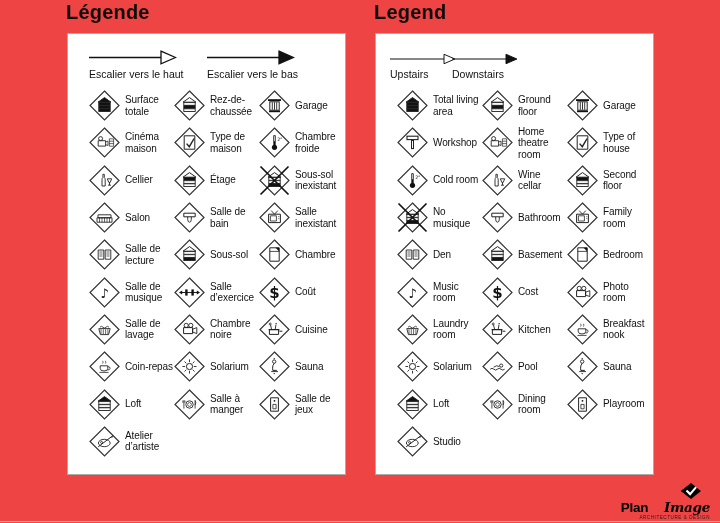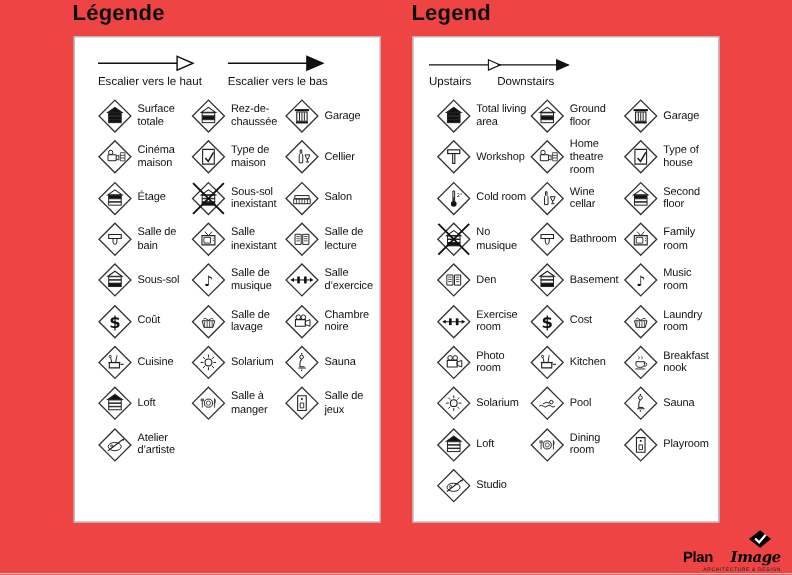--- a/index.html
+++ b/index.html
@@ -117,20 +117,32 @@
               <path d="M11.2,9.8 h10.6 v13.4 h-10.6 z" fill="none" stroke="#222" stroke-width="1"></path>
               <path d="M13.6,17.6 l2.7,3.1 l4.8,-8.2" fill="none" stroke="#222" stroke-width="1.4"></path>
             </svg>
           </span>
     <span class="lbl">Type de maison</span>
   </div>
         <div class="cell">
     <span class="dicon">
             <svg viewBox="0 0 33 33">
               <polygon points="16.5,2 31,16.5 16.5,31 2,16.5" fill="#fff" stroke="#333" stroke-width="1.2"></polygon>
+              <path d="M15.7,9.6 v9.4 M17.3,9.6 v9.4 M15.7,9.6 h1.6" fill="none" stroke="#222" stroke-width="0.9"></path>
+              <circle cx="16.5" cy="21.3" r="2.6" fill="#111"></circle>
+              <rect x="16" y="15.2" width="1" height="4.8" fill="#111"></rect>
+              <text x="19.2" y="15.4" font-size="4.6" font-family="DejaVu Sans,sans-serif" fill="#111">2°</text>
+            </svg>
+          </span>
+    <span class="lbl">Chambre froide</span>
+  </div>
+        <div class="cell">
+    <span class="dicon">
+            <svg viewBox="0 0 33 33">
+              <polygon points="16.5,2 31,16.5 16.5,31 2,16.5" fill="#fff" stroke="#333" stroke-width="1.2"></polygon>
               <path d="M14,22 v-6.2 q0,-1.6 0.9,-2.1 v-3.4 h1.4 v3.4 q0.9,0.5 0.9,2.1 v6.2 z" fill="none" stroke="#222" stroke-width="0.9"></path>
               <path d="M19.3,14.8 h4.4 l-1.5,3.6 h-1.4 z M21.5,18.4 v2.6 M20,21.2 h3" fill="none" stroke="#222" stroke-width="0.9"></path>
             </svg>
           </span>
     <span class="lbl">Cellier</span>
   </div>
         <div class="cell">
     <span class="dicon">
             <svg viewBox="0 0 33 33">
               <polygon points="16.5,2 31,16.5 16.5,31 2,16.5" fill="#fff" stroke="#333" stroke-width="1.2"></polygon>
@@ -202,20 +214,31 @@
     <span class="dicon">
             <svg viewBox="0 0 33 33">
               <polygon points="16.5,2 31,16.5 16.5,31 2,16.5" fill="#fff" stroke="#333" stroke-width="1.2"></polygon>
               <path d="M10,13.2 L16.5,8.6 L23,13.2 Z" fill="#fff" stroke="#222" stroke-width="1"></path>
               <rect x="10.8" y="13.6" width="11.4" height="2.7" fill="#fff" stroke="#222" stroke-width="0.9"></rect>
               <rect x="10.8" y="16.7" width="11.4" height="2.7" fill="#fff" stroke="#222" stroke-width="0.9"></rect>
               <rect x="10.8" y="19.8" width="11.4" height="2.7" fill="#111" stroke="#222" stroke-width="0.9"></rect>
             </svg>
           </span>
     <span class="lbl">Sous-sol</span>
+  </div>
+        <div class="cell">
+    <span class="dicon">
+            <svg viewBox="0 0 33 33">
+              <polygon points="16.5,2 31,16.5 16.5,31 2,16.5" fill="#fff" stroke="#333" stroke-width="1.2"></polygon>
+              <path d="M11.8,9.8 h9.4 v13.4 h-9.4 z" fill="none" stroke="#222" stroke-width="1"></path>
+              <path d="M11.8,13.4 h9.4" fill="none" stroke="#222" stroke-width="0.8"></path>
+              <path d="M17.6,9.8 h3.6 v3.6 z" fill="#111"></path>
+            </svg>
+          </span>
+    <span class="lbl">Chambre</span>
   </div>
         <div class="cell">
     <span class="dicon">
             <svg viewBox="0 0 33 33">
               <polygon points="16.5,2 31,16.5 16.5,31 2,16.5" fill="#fff" stroke="#333" stroke-width="1.2"></polygon>
               <text x="16.5" y="21.6" font-size="13" font-family="DejaVu Sans,sans-serif" fill="#111" text-anchor="middle">♪</text>
             </svg>
           </span>
     <span class="lbl">Salle de musique</span>
   </div>
@@ -270,20 +293,32 @@
               <polygon points="16.5,2 31,16.5 16.5,31 2,16.5" fill="#fff" stroke="#333" stroke-width="1.2"></polygon>
               <path d="M11.4,16.6 h9.2 v4.8 h-9.2 z" fill="none" stroke="#222" stroke-width="1"></path>
               <path d="M10.6,16.6 h10.8" fill="none" stroke="#222" stroke-width="1.2"></path>
               <path d="M21.4,18.2 h3" fill="none" stroke="#222" stroke-width="1"></path>
               <path d="M13.6,16.4 l-1.1,-4.6 M17.2,16.4 l0.8,-4.8" fill="none" stroke="#222" stroke-width="0.9"></path>
               <circle cx="12.2" cy="11" r="1" fill="none" stroke="#222" stroke-width="0.8"></circle>
               <path d="M17.4,10.6 h1.6" fill="none" stroke="#222" stroke-width="0.8"></path>
             </svg>
           </span>
     <span class="lbl">Cuisine</span>
+  </div>
+        <div class="cell">
+    <span class="dicon">
+            <svg viewBox="0 0 33 33">
+              <polygon points="16.5,2 31,16.5 16.5,31 2,16.5" fill="#fff" stroke="#333" stroke-width="1.2"></polygon>
+              <path d="M12.2,15.8 h7.6 v2.6 q0,2.6 -3.8,2.6 q-3.8,0 -3.8,-2.6 z" fill="none" stroke="#222" stroke-width="0.9"></path>
+              <path d="M19.8,16.6 q2.6,0 2.2,2 q-0.3,1.7 -2.6,1.3" fill="none" stroke="#222" stroke-width="0.8"></path>
+              <path d="M14.6,13.6 q1,-1.4 0,-2.8 M17.4,13.6 q1,-1.4 0,-2.8" fill="none" stroke="#222" stroke-width="0.7"></path>
+              <path d="M11.4,22.4 h9.2" fill="none" stroke="#222" stroke-width="0.8"></path>
+            </svg>
+          </span>
+    <span class="lbl">Coin-repas</span>
   </div>
         <div class="cell">
     <span class="dicon">
             <svg viewBox="0 0 33 33">
               <polygon points="16.5,2 31,16.5 16.5,31 2,16.5" fill="#fff" stroke="#333" stroke-width="1.2"></polygon>
               <circle cx="16.5" cy="16.5" r="3.1" fill="none" stroke="#222" stroke-width="1"></circle>
               <path d="M16.5,9.4 v2.6 M16.5,20.9 v2.6 M9.4,16.5 h2.6 M20.9,16.5 h2.6 M11.5,11.5 l1.8,1.8 M19.7,19.7 l1.8,1.8 M21.5,11.5 l-1.8,1.8 M13.3,19.7 l-1.8,1.8" fill="none" stroke="#222" stroke-width="0.9"></path>
             </svg>
           </span>
     <span class="lbl">Solarium</span>
@@ -525,69 +560,67 @@
               <rect x="10.8" y="16.7" width="11.4" height="2.7" fill="#fff" stroke="#222" stroke-width="0.9"></rect>
               <rect x="10.8" y="19.8" width="11.4" height="2.7" fill="#111" stroke="#222" stroke-width="0.9"></rect>
             </svg>
           </span>
     <span class="lbl">Basement</span>
   </div>
         <div class="cell">
     <span class="dicon">
             <svg viewBox="0 0 33 33">
               <polygon points="16.5,2 31,16.5 16.5,31 2,16.5" fill="#fff" stroke="#333" stroke-width="1.2"></polygon>
+              <path d="M11.8,9.8 h9.4 v13.4 h-9.4 z" fill="none" stroke="#222" stroke-width="1"></path>
+              <path d="M11.8,13.4 h9.4" fill="none" stroke="#222" stroke-width="0.8"></path>
+              <path d="M17.6,9.8 h3.6 v3.6 z" fill="#111"></path>
+            </svg>
+          </span>
+    <span class="lbl">Bedroom</span>
+  </div>
+        <div class="cell">
+    <span class="dicon">
+            <svg viewBox="0 0 33 33">
+              <polygon points="16.5,2 31,16.5 16.5,31 2,16.5" fill="#fff" stroke="#333" stroke-width="1.2"></polygon>
               <text x="16.5" y="21.6" font-size="13" font-family="DejaVu Sans,sans-serif" fill="#111" text-anchor="middle">♪</text>
             </svg>
           </span>
     <span class="lbl">Music room</span>
   </div>
         <div class="cell">
     <span class="dicon">
             <svg viewBox="0 0 33 33">
               <polygon points="16.5,2 31,16.5 16.5,31 2,16.5" fill="#fff" stroke="#333" stroke-width="1.2"></polygon>
-              <path d="M8.5,16.5 h16" fill="none" stroke="#222" stroke-width="1"></path>
-              <rect x="12.2" y="13.4" width="2.4" height="6.2" fill="#111"></rect>
-              <rect x="18.4" y="13.4" width="2.4" height="6.2" fill="#111"></rect>
-              <path d="M9.2,14.6 l-3.2,1.9 l3.2,1.9 z" fill="#111"></path>
-              <path d="M23.8,14.6 l3.2,1.9 l-3.2,1.9 z" fill="#111"></path>
-            </svg>
-          </span>
-    <span class="lbl">Exercise room</span>
-  </div>
-        <div class="cell">
-    <span class="dicon">
-            <svg viewBox="0 0 33 33">
-              <polygon points="16.5,2 31,16.5 16.5,31 2,16.5" fill="#fff" stroke="#333" stroke-width="1.2"></polygon>
               <text x="16.5" y="22" font-size="15" font-weight="bold" font-family="DejaVu Sans,sans-serif" fill="#111" text-anchor="middle">$</text>
             </svg>
           </span>
     <span class="lbl">Cost</span>
-  </div>
-        <div class="cell">
-    <span class="dicon">
-            <svg viewBox="0 0 33 33">
-              <polygon points="16.5,2 31,16.5 16.5,31 2,16.5" fill="#fff" stroke="#333" stroke-width="1.2"></polygon>
-              <path d="M10.8,15.6 h11.4 l-1.6,6 h-8.2 z" fill="none" stroke="#222" stroke-width="0.9"></path>
-              <path d="M13,16.2 v5 M15.3,16.2 v5.2 M17.6,16.2 v5.2 M19.9,16.2 v5" fill="none" stroke="#222" stroke-width="0.7"></path>
-              <path d="M12,14.2 q1.5,-1.8 3,0 q1.5,1.8 3,0 q1.5,-1.8 3,0" fill="none" stroke="#222" stroke-width="0.8"></path>
-            </svg>
-          </span>
-    <span class="lbl">Laundry room</span>
   </div>
         <div class="cell">
     <span class="dicon">
             <svg viewBox="0 0 33 33">
               <polygon points="16.5,2 31,16.5 16.5,31 2,16.5" fill="#fff" stroke="#333" stroke-width="1.2"></polygon>
               <circle cx="13.2" cy="12.4" r="2.1" fill="none" stroke="#222" stroke-width="0.9"></circle>
               <circle cx="17.8" cy="12.4" r="2.1" fill="none" stroke="#222" stroke-width="0.9"></circle>
               <path d="M10.6,14.6 h9 v6 h-9 z" fill="none" stroke="#222" stroke-width="1"></path>
               <path d="M19.6,16.2 l4.2,-1.6 v6 l-4.2,-1.6 z" fill="none" stroke="#222" stroke-width="0.9"></path>
             </svg>
           </span>
     <span class="lbl">Photo room</span>
+  </div>
+        <div class="cell">
+    <span class="dicon">
+            <svg viewBox="0 0 33 33">
+              <polygon points="16.5,2 31,16.5 16.5,31 2,16.5" fill="#fff" stroke="#333" stroke-width="1.2"></polygon>
+              <path d="M10.8,15.6 h11.4 l-1.6,6 h-8.2 z" fill="none" stroke="#222" stroke-width="0.9"></path>
+              <path d="M13,16.2 v5 M15.3,16.2 v5.2 M17.6,16.2 v5.2 M19.9,16.2 v5" fill="none" stroke="#222" stroke-width="0.7"></path>
+              <path d="M12,14.2 q1.5,-1.8 3,0 q1.5,1.8 3,0 q1.5,-1.8 3,0" fill="none" stroke="#222" stroke-width="0.8"></path>
+            </svg>
+          </span>
+    <span class="lbl">Laundry room</span>
   </div>
         <div class="cell">
     <span class="dicon">
             <svg viewBox="0 0 33 33">
               <polygon points="16.5,2 31,16.5 16.5,31 2,16.5" fill="#fff" stroke="#333" stroke-width="1.2"></polygon>
               <path d="M11.4,16.6 h9.2 v4.8 h-9.2 z" fill="none" stroke="#222" stroke-width="1"></path>
               <path d="M10.6,16.6 h10.8" fill="none" stroke="#222" stroke-width="1.2"></path>
               <path d="M21.4,18.2 h3" fill="none" stroke="#222" stroke-width="1"></path>
               <path d="M13.6,16.4 l-1.1,-4.6 M17.2,16.4 l0.8,-4.8" fill="none" stroke="#222" stroke-width="0.9"></path>
               <circle cx="12.2" cy="11" r="1" fill="none" stroke="#222" stroke-width="0.8"></circle>

